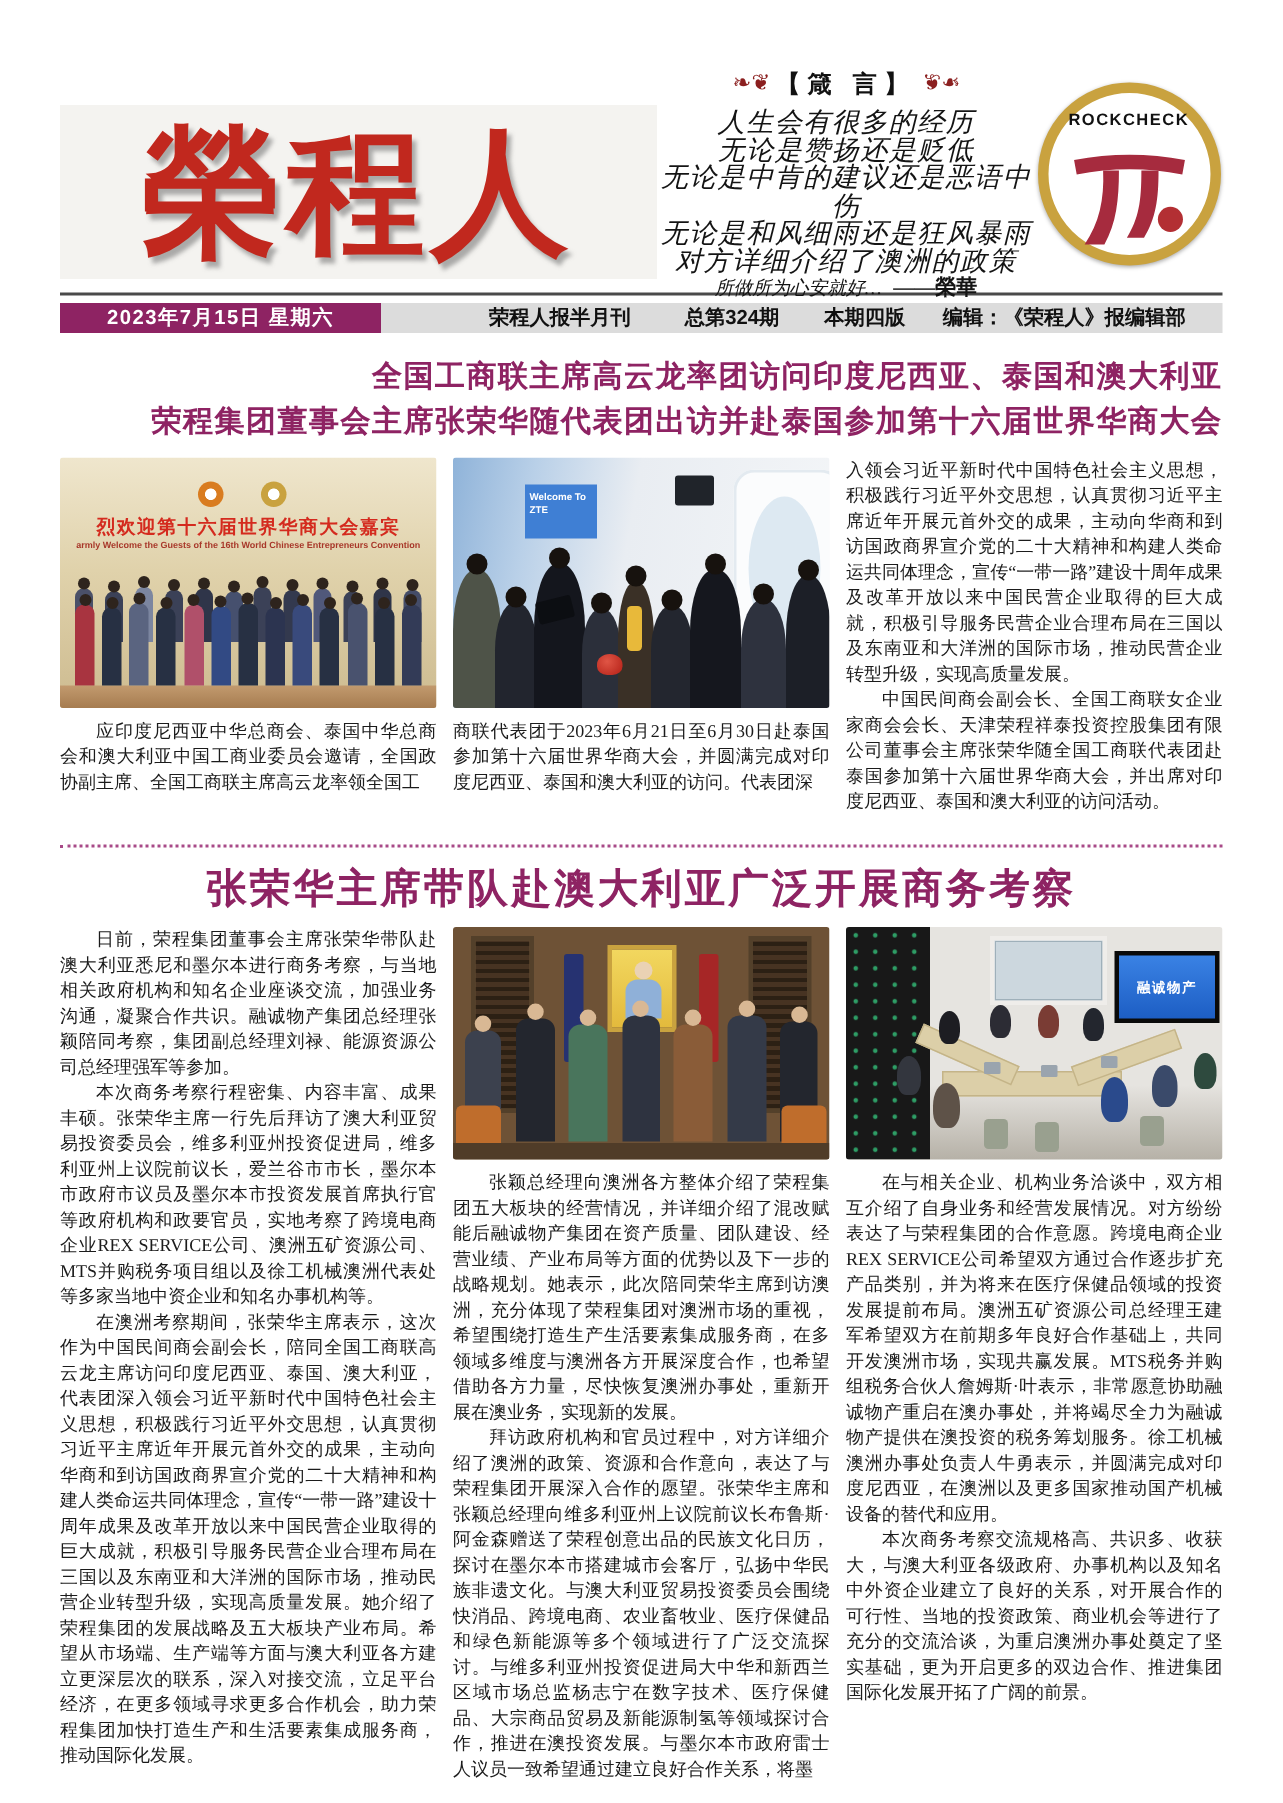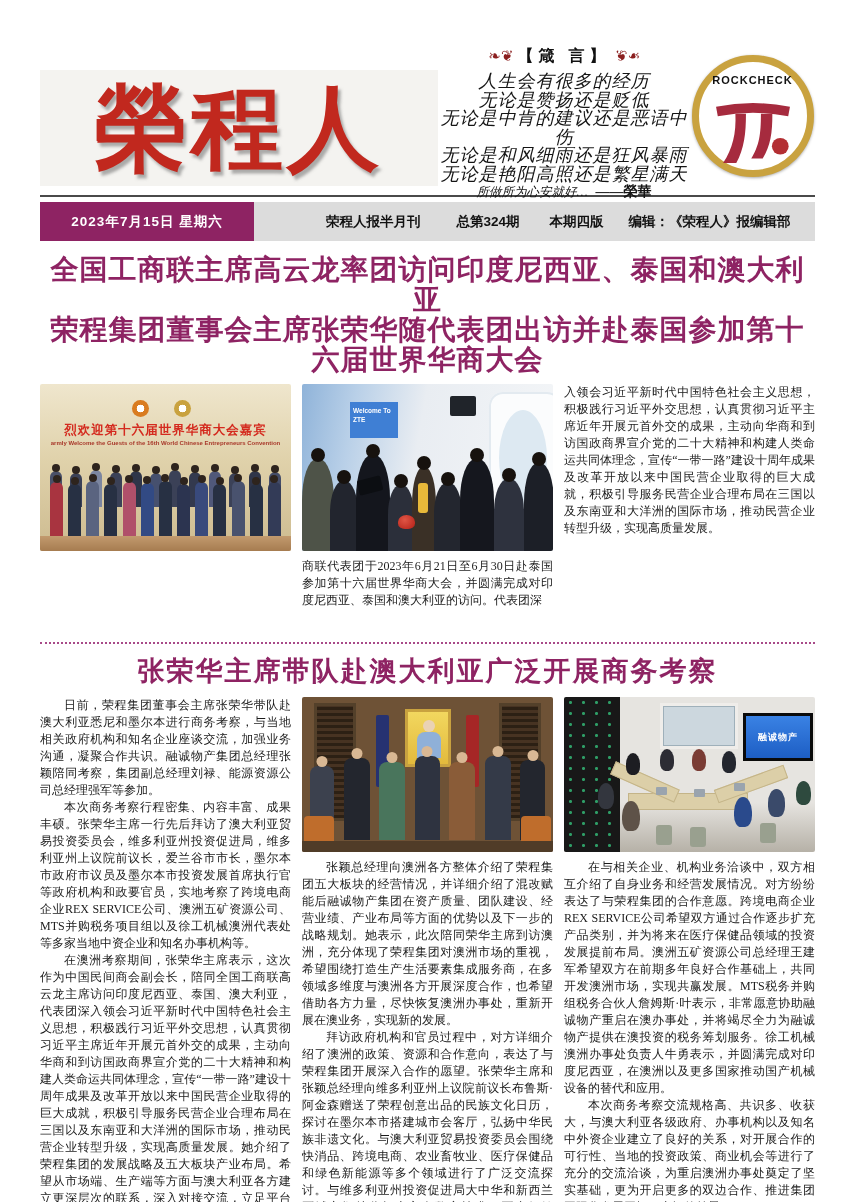--- a/index.html
+++ b/index.html
@@ -28,31 +28,31 @@
   .motto-sign { font-weight:bold; font-size:14px; font-style:normal; }
   .logo-wrap { width:125px; display:flex; align-items:center; justify-content:center; }
   .logo-circle { width:122px; height:122px; border-radius:50%; border:7px solid var(--gold,#c9a23f);
     background:#fff; position:relative; box-shadow:0 1px 3px rgba(0,0,0,.35); }
   .logo-brand { position:absolute; top:12px; left:0; width:100%; text-align:center;
     font-family:"Liberation Sans", sans-serif; font-weight:bold; font-size:11px;
     letter-spacing:1px; color:#111; }
   .logo-pi { position:absolute; left:10px; right:10px; top:20px; bottom:4px; }
   
   .header-rule { border-top:2px solid #4a4a4a; margin-top:5px; }
-  .dateline { margin-top:5px; height:39px; display:flex; font-family:"Liberation Sans", sans-serif; }
+  .dateline { margin-top:5px; height:20px; display:flex; font-family:"Liberation Sans", sans-serif; }
   .date-box { width:214px; background:var(--accent,#8e2363); color:#fff; font-size:13.5px;
     font-weight:bold; display:flex; align-items:center; justify-content:center; letter-spacing:1px; }
   .pub-bar { flex:1; background:#dcdcdc; display:flex; align-items:center; font-size:13.5px;
     font-weight:bold; color:#111; padding-left:72px; }
   .pub-bar .gap36 { margin-left:36px; }
   .pub-bar .gap30 { margin-left:30px; }
   .pub-bar .gap56 { margin-left:25px; }
   
-  .h1 { margin-top:14px; text-align:center; font-family:"Liberation Sans", sans-serif;
-    font-weight:bold; font-size:28px; line-height:30px; color:var(--accent,#8e2363); letter-spacing:1px; }
+  .h1 { margin-top:14px; text-align:right; font-family:"Liberation Sans", sans-serif;
+    font-weight:bold; font-size:20px; line-height:30px; color:var(--accent,#8e2363); letter-spacing:1px; }
   .h2 { margin-top:10px; text-align:center; font-family:"Liberation Sans", sans-serif;
     font-weight:bold; font-size:27px; line-height:34px; color:var(--accent,#8e2363); letter-spacing:2px; }
   .cols { display:flex; gap:11px; margin-top:9px; }
   .col { width:251px; overflow:hidden; }
   .a1 .col { height:250px; }
   .a2 .col { height:578px; }
   p.body { margin:0; font-size:12px; line-height:17px; text-align:justify; color:#1b1b1b; }
   p.indent { text-indent:2em; }
   .dotted-rule { border:none; border-top:2px dotted #a84a88; margin:8px 0 0; height:0; }
   
@@ -137,21 +137,21 @@
     <div class="motto">
       <div class="motto-title-row">
         <span class="flourish">❧❦</span>
         <span class="motto-title">【箴 言】</span>
         <span class="flourish flip">❧❦</span>
       </div>
       <div class="motto-line">人生会有很多的经历</div>
       <div class="motto-line">无论是赞扬还是贬低</div>
       <div class="motto-line">无论是中肯的建议还是恶语中伤</div>
       <div class="motto-line">无论是和风细雨还是狂风暴雨</div>
-      <div class="motto-line">无论是艳阳高照还是繁星满天</div>
+      <div class="motto-line">对方详细介绍了澳洲的政策</div>
       <div class="motto-close-row">
         <span>所做所为心安就好…</span>
         <span class="motto-sign">——榮華</span>
       </div>
     </div>
     <div class="logo-wrap">
       <div class="logo-circle">
         <div class="logo-brand">ROCKCHECK</div>
         <svg class="logo-pi" viewBox="0 0 100 100">
           <path d="M8 28 Q50 20 92 28 L90 39 Q50 31 10 39 Z" fill="#a62b3e"></path>
@@ -212,20 +212,21 @@
             <span class="pr" style="height:55px;background:#273043"></span>
             <span class="pr" style="height:52px;background:#2c3450"></span>
             <span class="pr" style="height:54px;background:#394a7c"></span>
             <span class="pr" style="height:52px;background:#273043"></span>
             <span class="pr" style="height:55px;background:#49526e"></span>
             <span class="pr" style="height:52px;background:#273043"></span>
             <span class="pr" style="height:54px;background:#333b57"></span>
           </div>
           <div class="pa-carpet"></div>
         </div>
+        <p class="body indent">应印度尼西亚中华总商会、泰国中华总商会和澳大利亚中国工商业委员会邀请，全国政协副主席、全国工商联主席高云龙率领全国工</p>
       </div>
 
       <div class="col">
         <div class="photo pb">
           <div class="pb-sign">Welcome To ZTE</div>
           <div class="pb-speaker"></div>
           <div class="pb-panel"></div>
           <div class="pb-panel-circle"></div>
           <span class="pb-p" style="left:0; width:32px; height:92px; background:#4e5348"></span>
           <span class="pb-p" style="left:28px; width:28px; height:70px; background:#22252e"></span>
@@ -238,20 +239,21 @@
           <span class="pb-p" style="left:222px; width:30px; height:88px; background:#1c1f27"></span>
           <div class="pb-scarf"></div>
           <div class="pb-hat"></div>
           <div class="pb-cam"></div>
         </div>
         <p class="body">商联代表团于2023年6月21日至6月30日赴泰国参加第十六届世界华商大会，并圆满完成对印度尼西亚、泰国和澳大利亚的访问。代表团深</p>
       </div>
 
       <div class="col">
         <p class="body">入领会习近平新时代中国特色社会主义思想，积极践行习近平外交思想，认真贯彻习近平主席近年开展元首外交的成果，主动向华商和到访国政商界宣介党的二十大精神和构建人类命运共同体理念，宣传“一带一路”建设十周年成果及改革开放以来中国民营企业取得的巨大成就，积极引导服务民营企业合理布局在三国以及东南亚和大洋洲的国际市场，推动民营企业转型升级，实现高质量发展。</p>
+        <p class="body indent">中国民间商会副会长、全国工商联女企业家商会会长、天津荣程祥泰投资控股集团有限公司董事会主席张荣华随全国工商联代表团赴泰国参加第十六届世界华商大会，并出席对印度尼西亚、泰国和澳大利亚的访问活动。</p>
       </div>
 
     </div>
   </section>
 
   <div class="dotted-rule"></div>
 
   <section class="a2">
     <div class="h2">张荣华主席带队赴澳大利亚广泛开展商务考察</div>
     <div class="cols">

